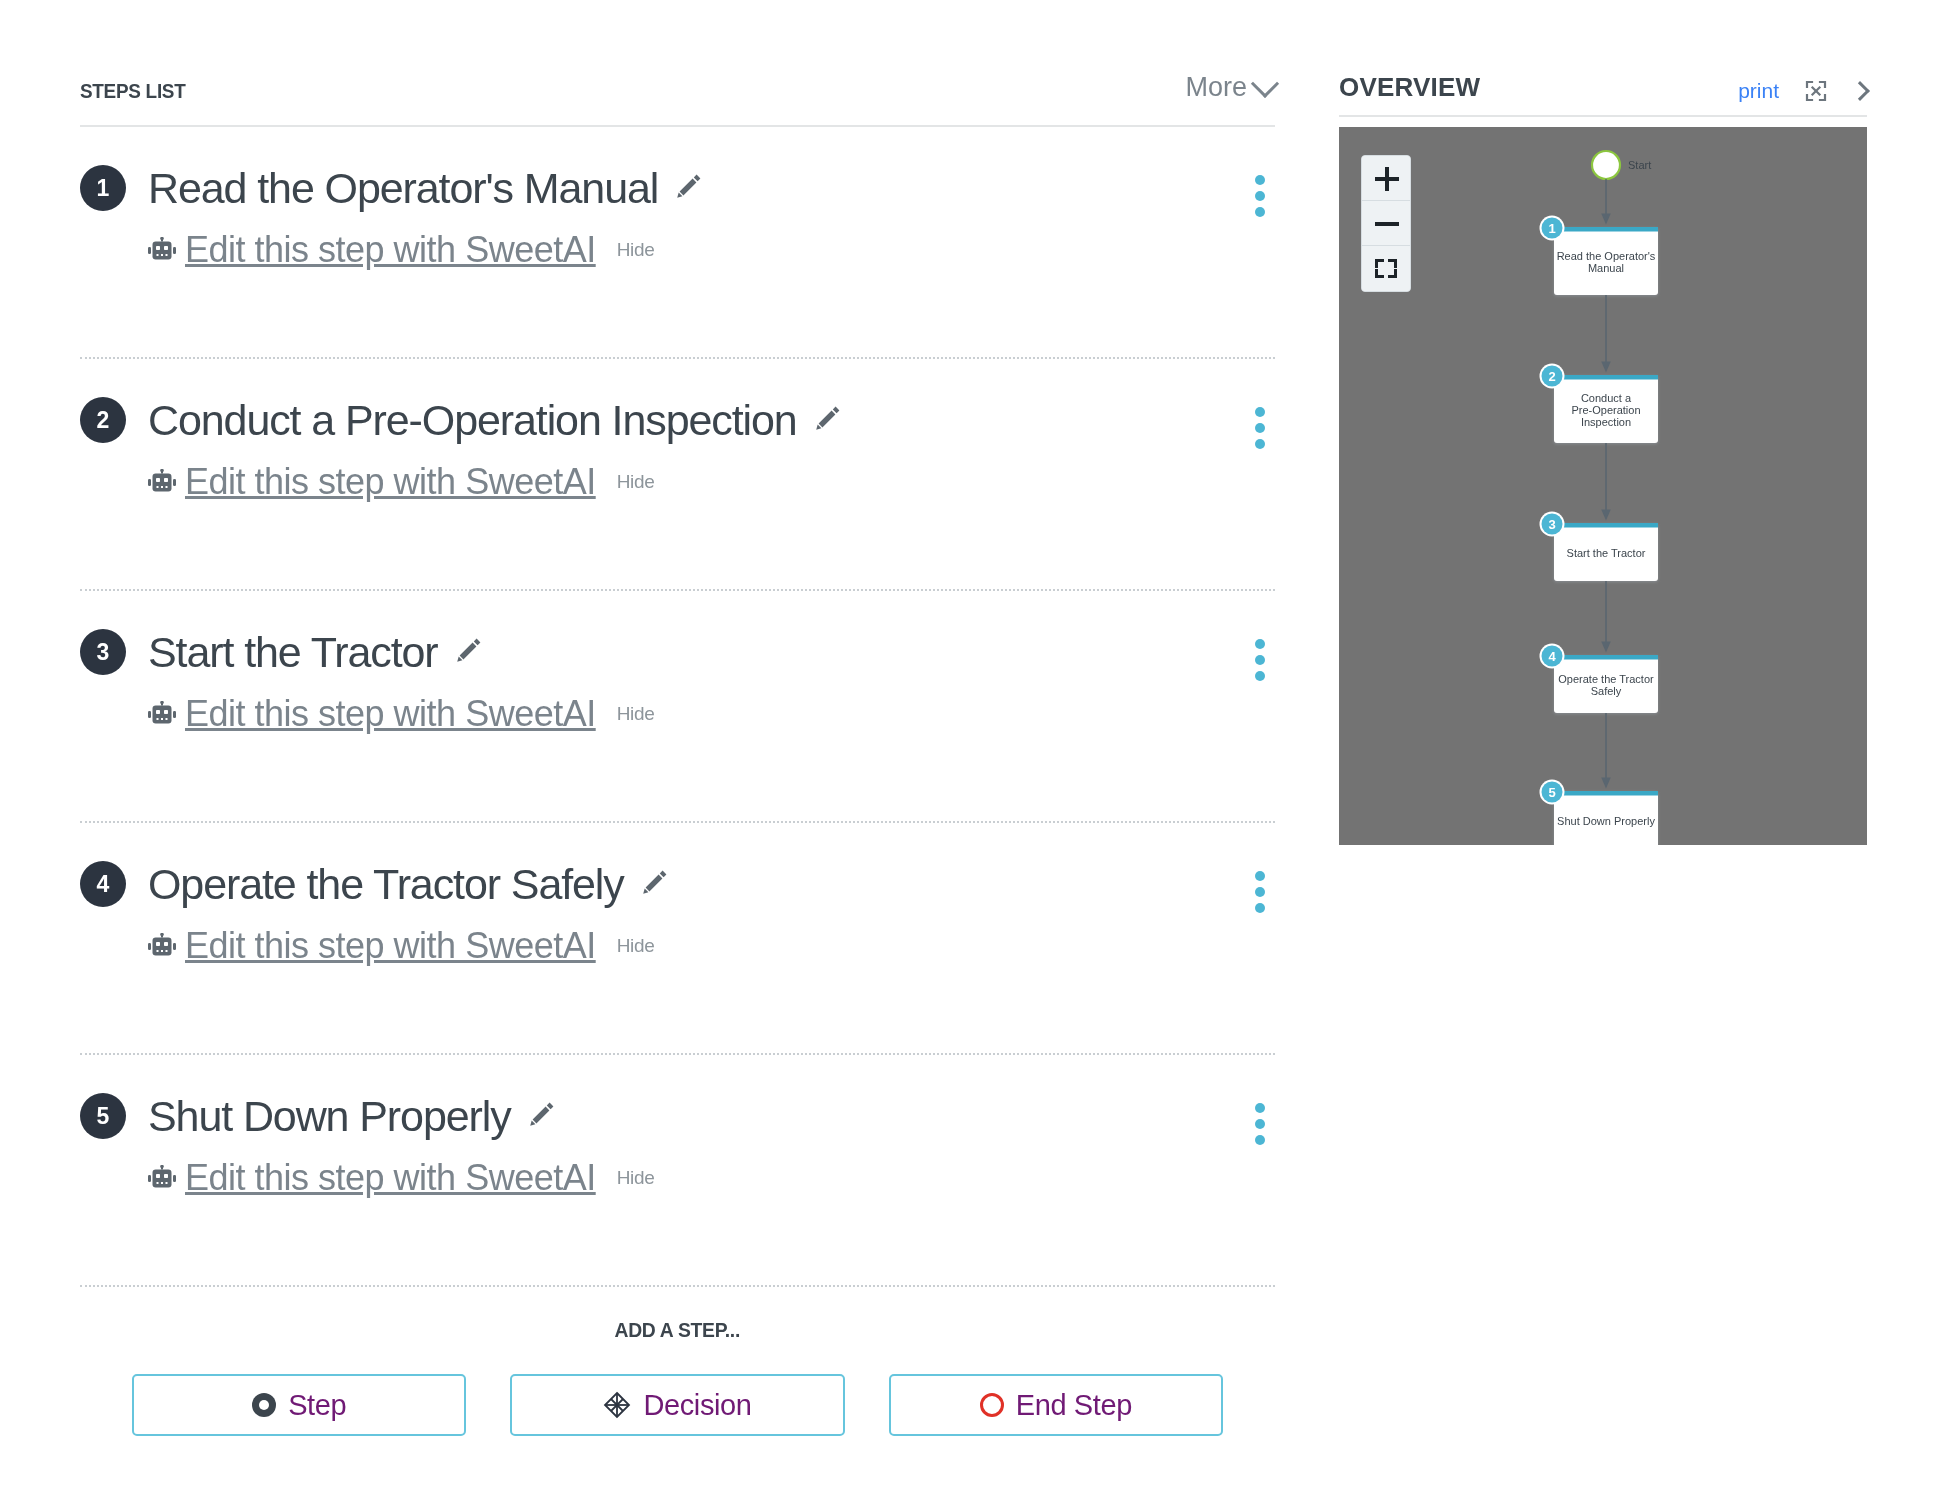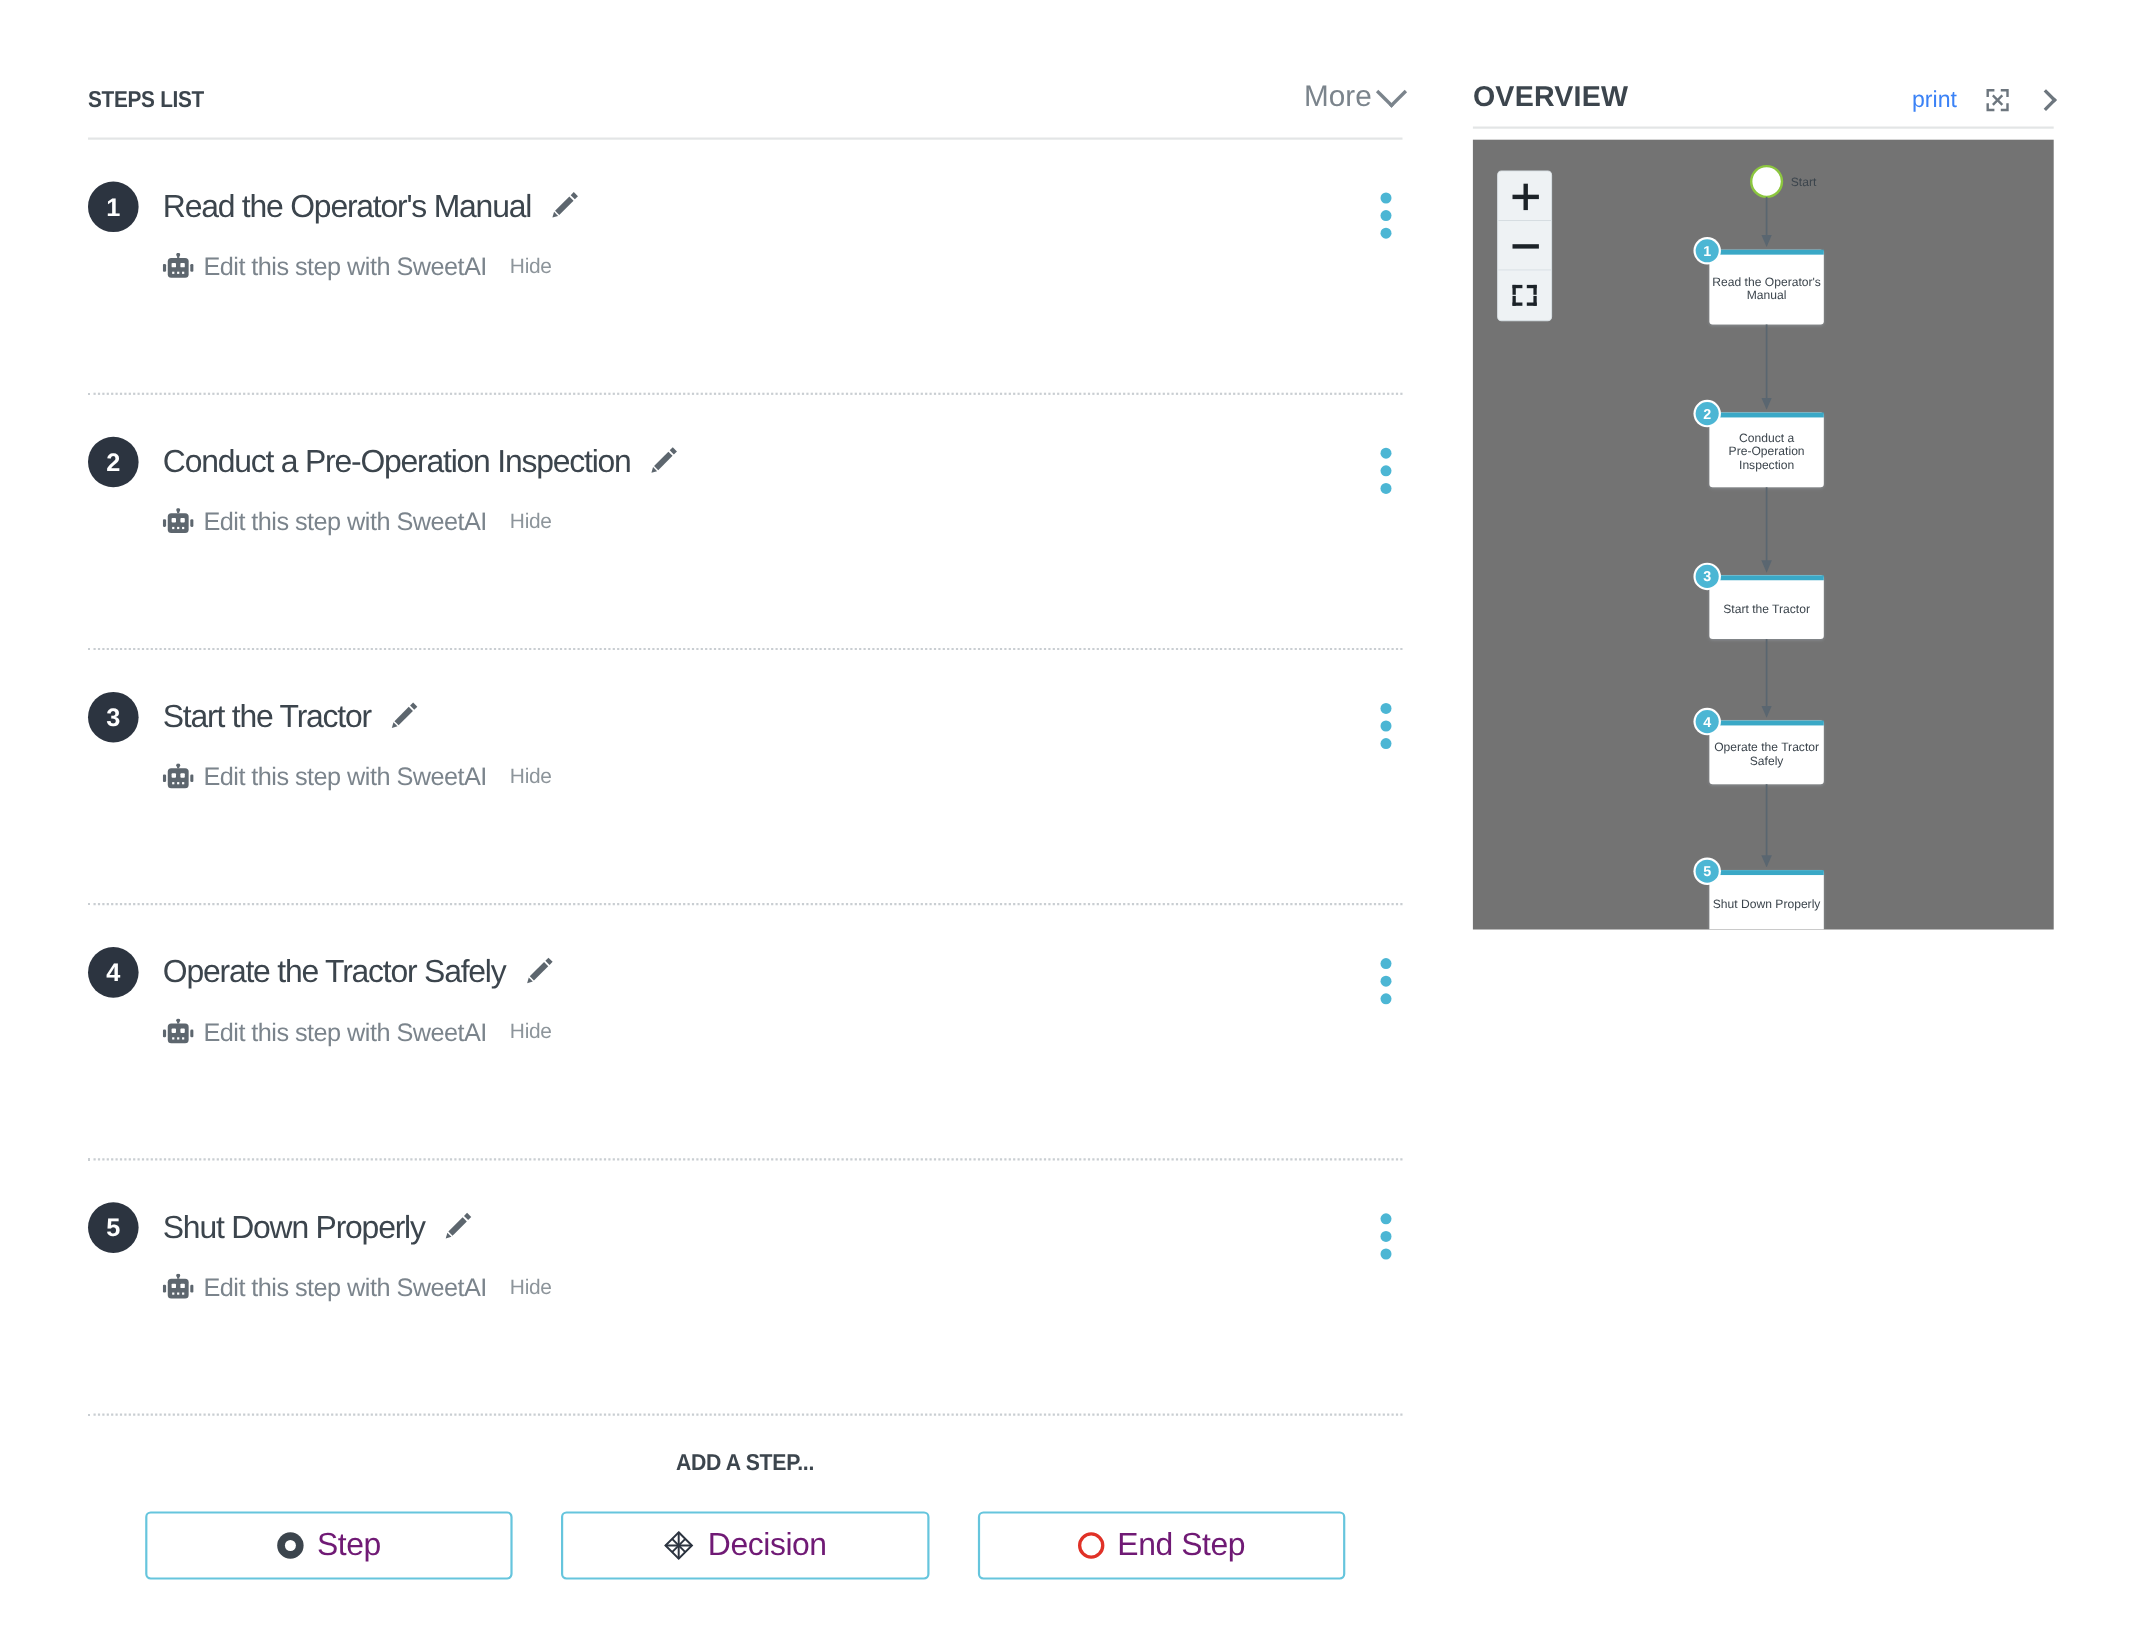--- a/index.html
+++ b/index.html
@@ -79,21 +79,21 @@
     border-radius: 50%;
     background: #2c3440;
     color: #ffffff;
     font-size: 23px;
     font-weight: bold;
     display: flex; align-items: center; justify-content: center;
     margin-right: 22px;
   }
 
   .step-title {
-    font-size: 29px;
+    font-size: 43px;
     color: #3c454d;
     letter-spacing: -1.1px;
     white-space: nowrap;
     line-height: 1;
   }
 
   .pencil-icon {
     margin-left: 16px;
     display: inline-block;
     vertical-align: middle;
@@ -111,24 +111,25 @@
   .kebab i { display:block; width: 10px; height: 10px; border-radius: 50%; background: #4cb6d4; }
 
   .step-sub {
     display: flex;
     align-items: center;
     margin-left: 68px;
     margin-top: 18px;
     gap: 9px;
   }
   .sweetai-label {
-    font-size: 23px;
+    font-size: 36px;
     color: #7b848c;
     letter-spacing: -0.5px;
     cursor: pointer;
+    text-decoration: underline;
   }
   .hide-label {
     font-size: 19px;
     color: #8d959b;
     margin-left: 12px;
     letter-spacing: -0.3px;
     cursor: pointer;
   }
 
   

